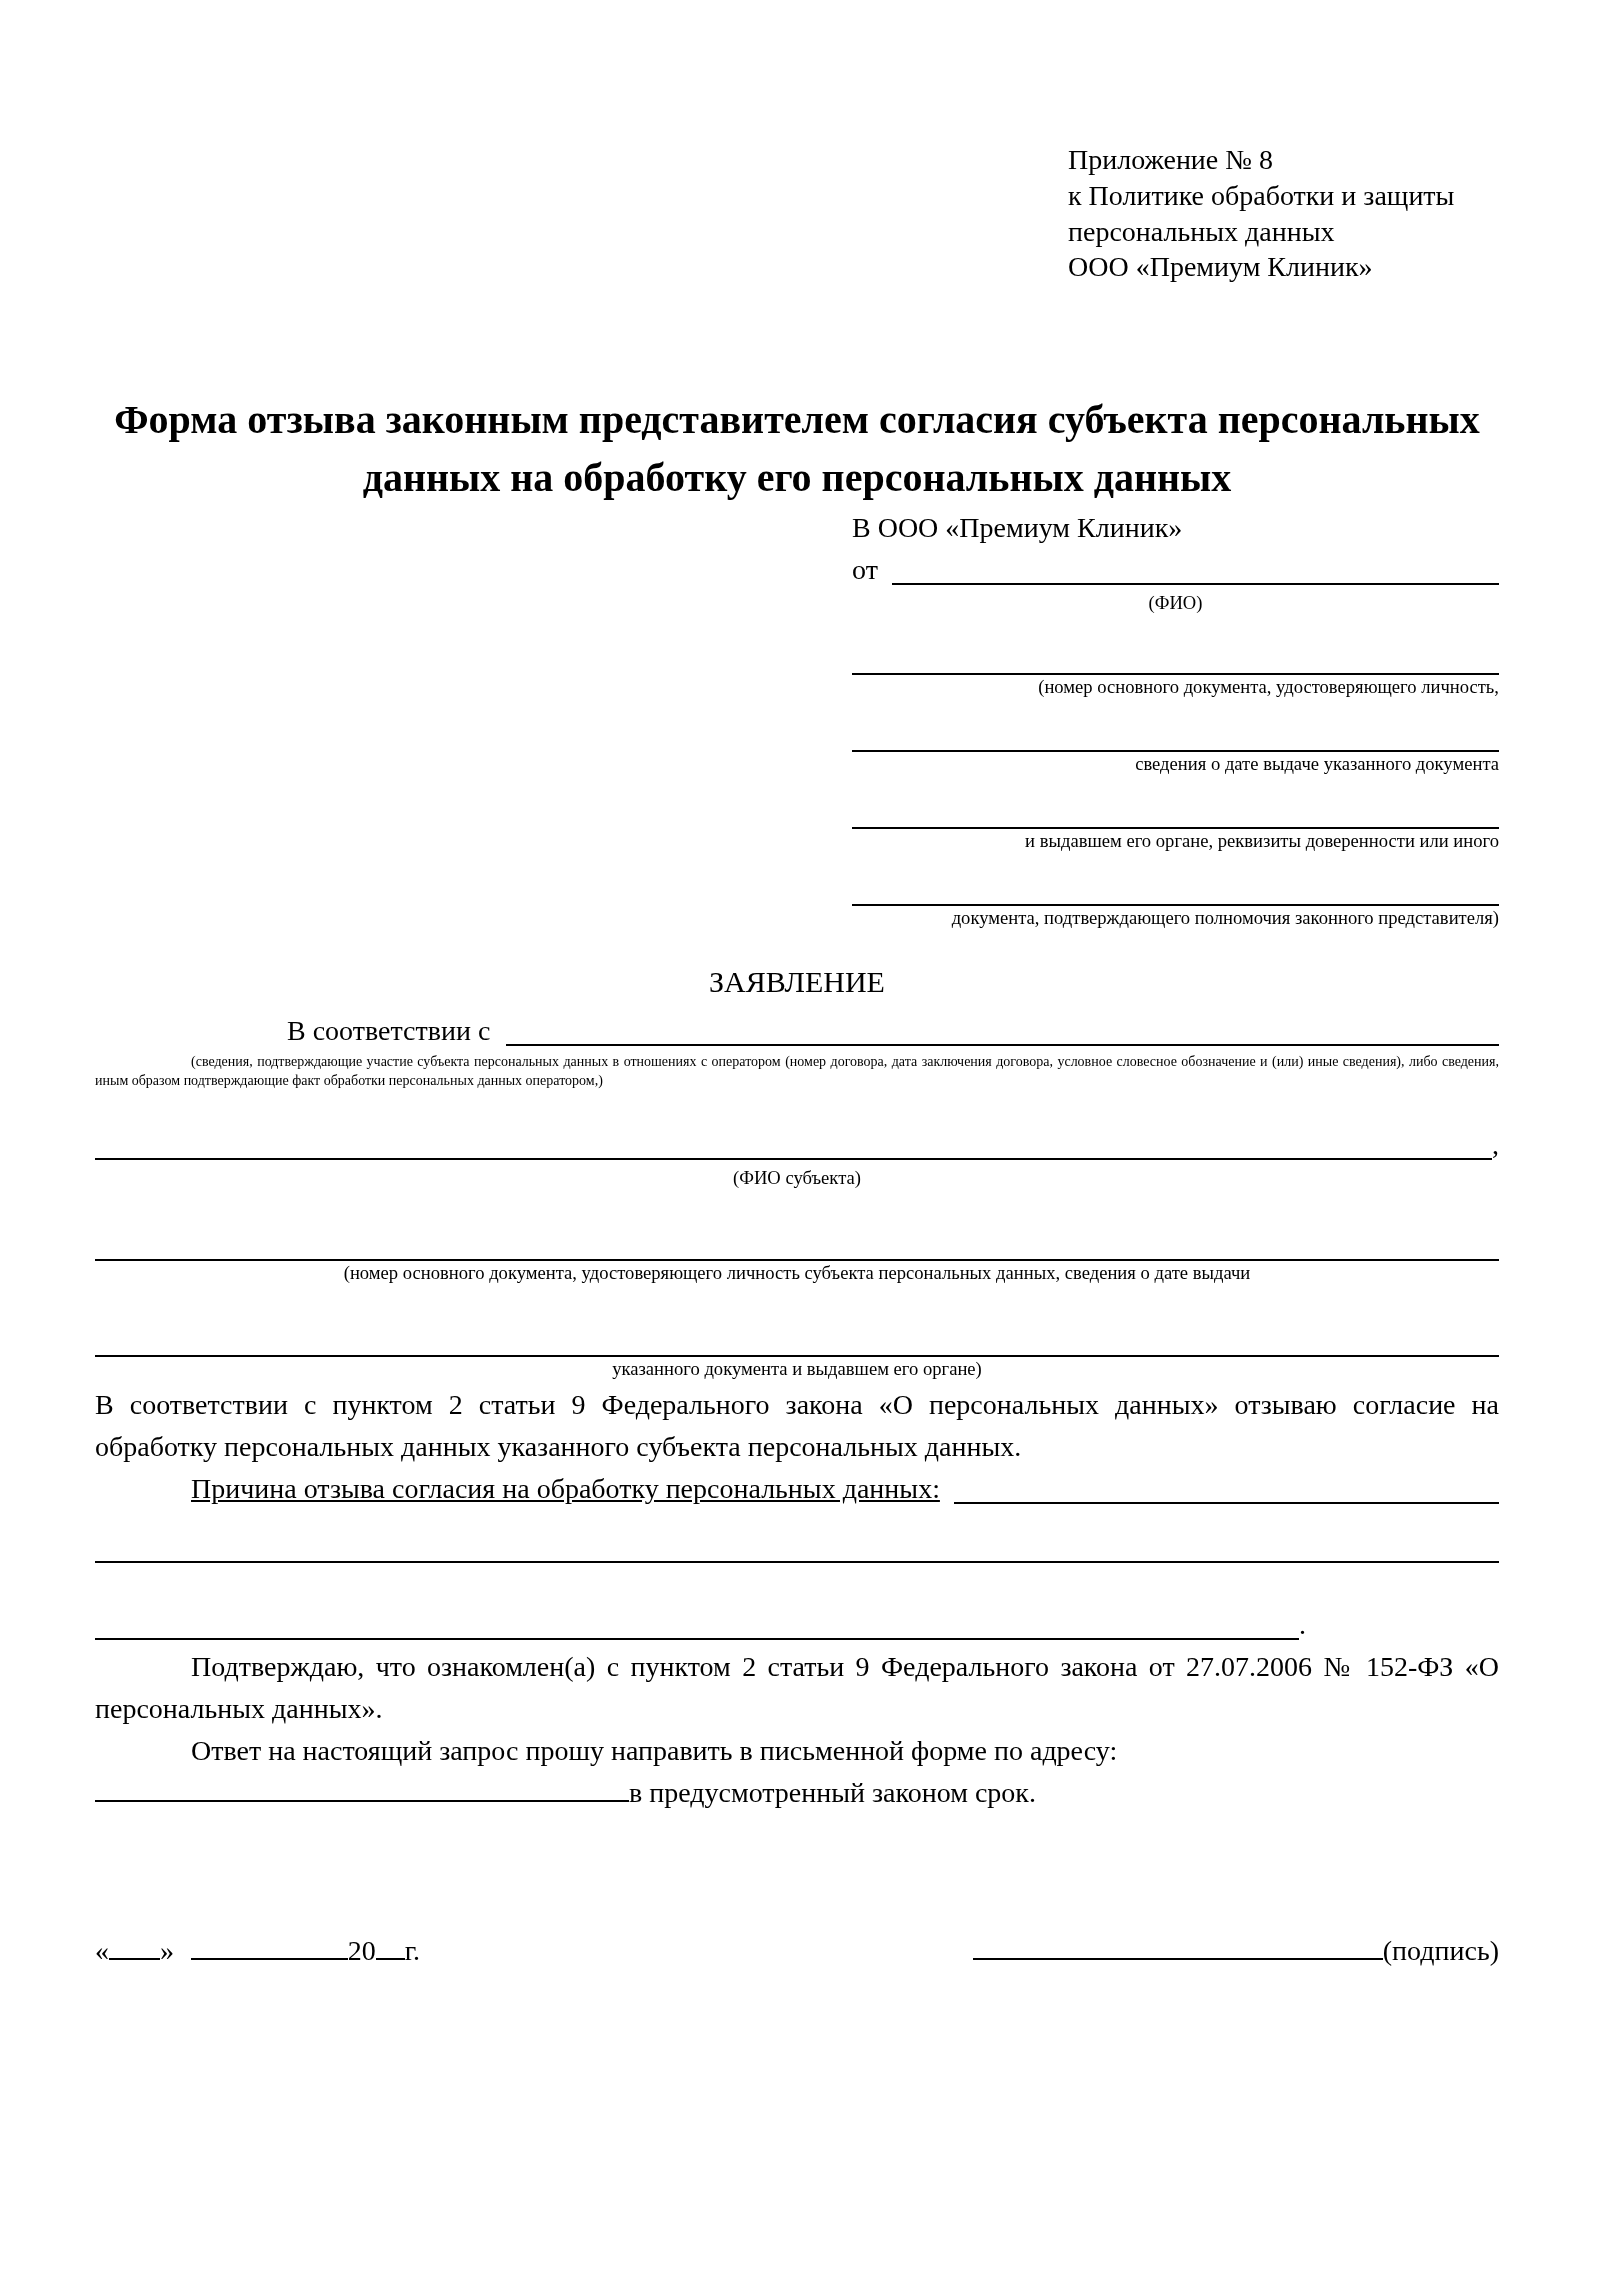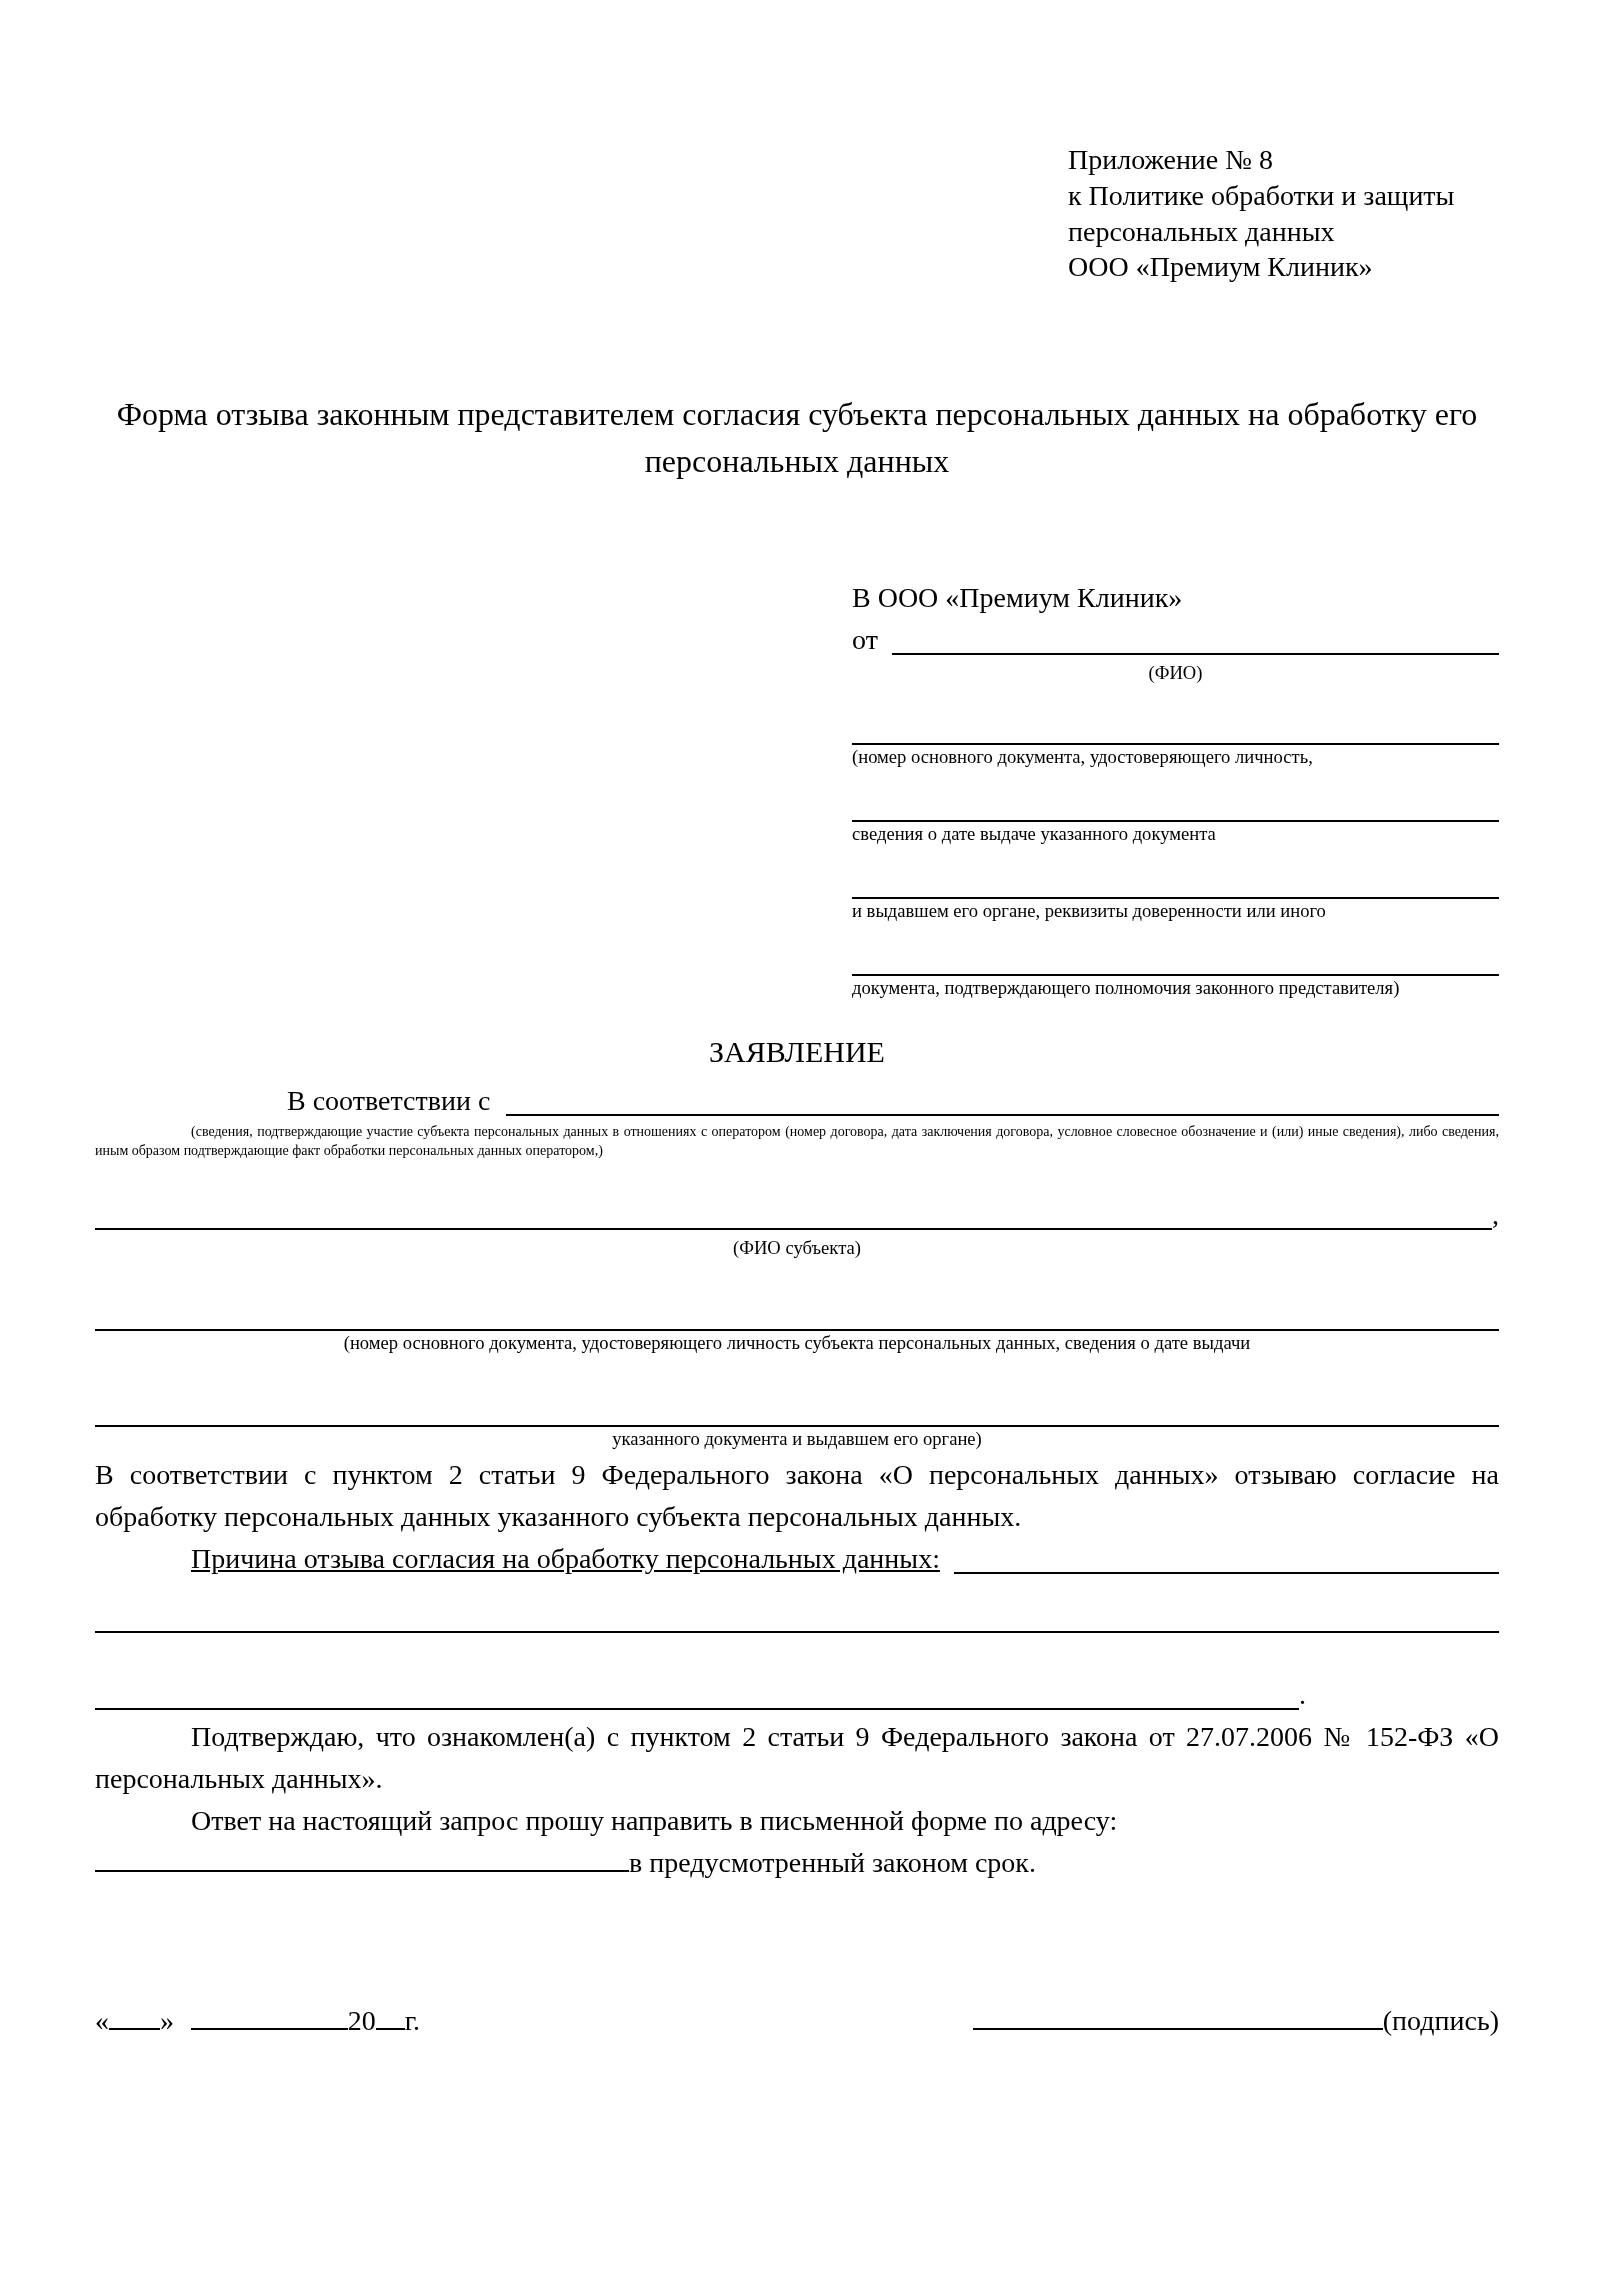--- a/index.html
+++ b/index.html
@@ -4,29 +4,29 @@
 <style>
   html, body { margin: 0; padding: 0; background: #ffffff; }
   .page {
     width: 1621px; height: 2293px; background: #ffffff; color: #000;
     font-family: "Liberation Serif", "DejaVu Serif", serif;
     font-size: 28px; line-height: 1.5;
     box-sizing: border-box; padding: 142px 122px 39px 95px;
     position: relative; overflow: hidden;
   }
   .appendix { width: 431px; margin-left: auto; margin-right: 0; line-height: 1.28; margin-bottom: 106px; }
-  .doc-title { font-weight: normal; font-size: 32px; text-align: center; line-height: 1.45; margin-bottom: 93px; }
+  .doc-title { font-weight: bold; font-size: 40px; text-align: center; line-height: 1.45; }
   .addressee { width: 647px; margin-left: auto; margin-right: 0; }
   .flexrow { display: flex; align-items: flex-end; }
   .ul { border-bottom: 2px solid #000; }
   .fill { flex: 1 1 auto; align-self: stretch; position: relative; }
   .fill.ul { border-bottom: 2px solid #000; margin-bottom: 5.9px; }
   .caption { font-size: 18.6px; line-height: 1.25; text-align: center; }
   .writein { border-bottom: 2px solid #000; height: 41px; }
-  .writein-caption { font-size: 18.6px; line-height: 1.3; text-align: left; margin-bottom: 9.8px; }
+  .writein-caption { font-size: 18.6px; line-height: 1.3; text-align: right; margin-bottom: 9.8px; }
   .stmt-heading { text-align: center; font-size: 30px; margin-top: 29px; margin-bottom: 5.9px; }
   .para { text-align: justify; }
   .indent { text-indent: 96px; }
   .note { font-size: 14px; line-height: 1.38; text-align: justify; text-indent: 96px; margin-bottom: 3.9px; }
   .inline-ul { display: inline-block; border-bottom: 2px solid #000; height: 23.5px; vertical-align: baseline; }
   .spacer-line { height: 47px; }
   .footer-row { display: flex; justify-content: space-between; align-items: center; margin-top: 116px; font-family: Liberation Serif, serif; }
   .nowrap { white-space: nowrap; }
 </style>
 </head>

